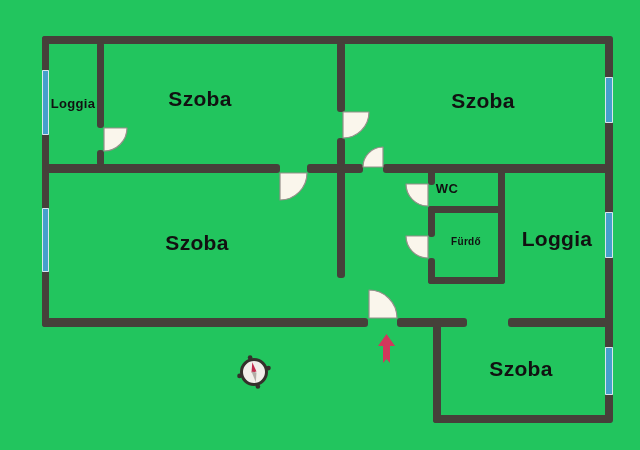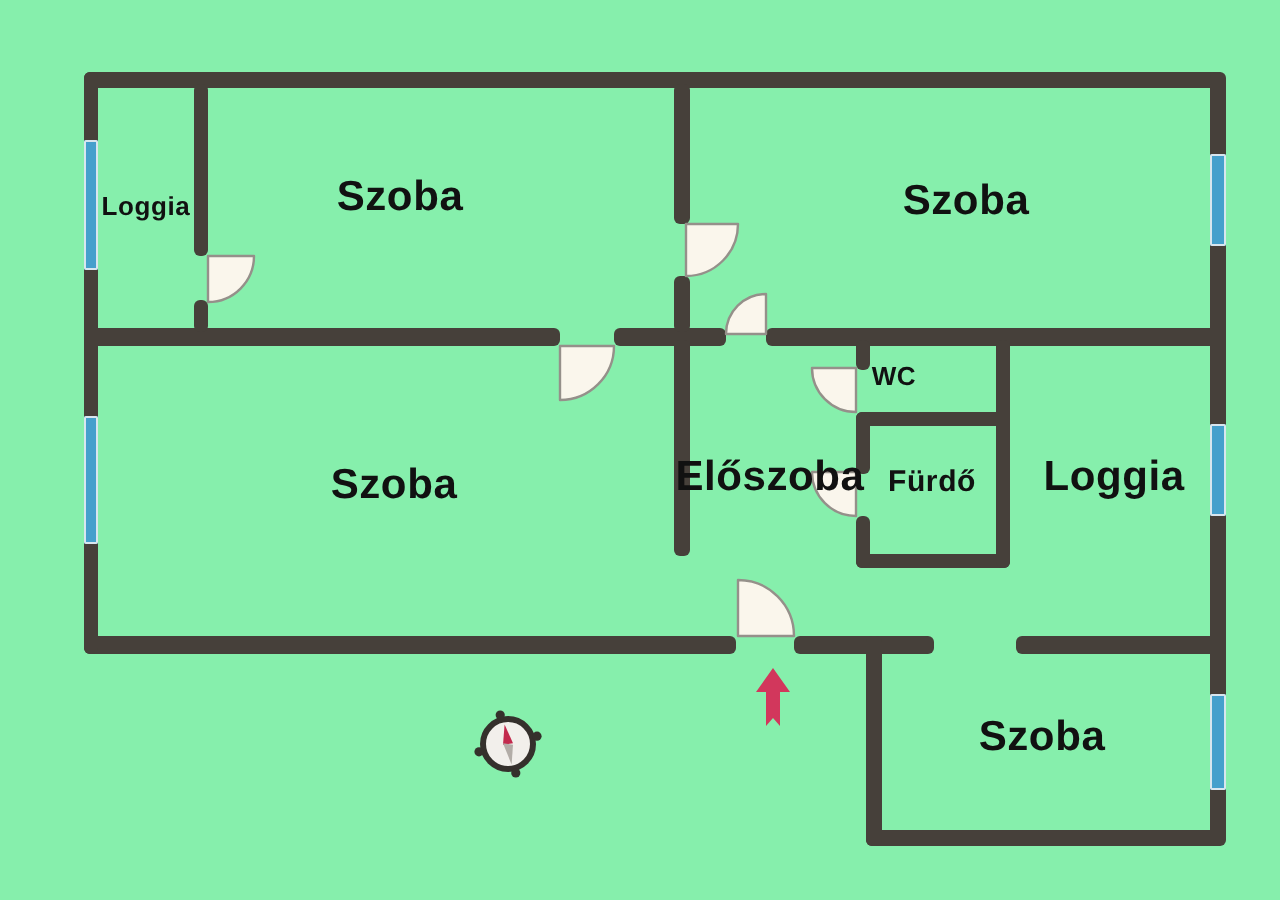--- a/index.html
+++ b/index.html
@@ -1,27 +1,27 @@
 <!DOCTYPE html>
 <html><head>
 <meta charset="utf-8">
 <style>
   html,body{margin:0;padding:0;background:#ffffff;}
   #stage{
-    position:relative;width:640px;height:450px;background:#86efac;overflow:hidden;
+    position:relative;width:640px;height:450px;background:#22c55e;overflow:hidden;
     font-family:"Liberation Sans",sans-serif;
   }
   .wall{position:absolute;background:#46403a;border-radius:3px;}
   .window{position:absolute;background:#45a0cc;border-radius:1px;box-shadow:0 0 0 1px #d8e6ee inset;}
   .room-label{
     position:absolute;transform:translate(-50%,-50%);
     font-weight:bold;color:#111111;font-size:21px;letter-spacing:.3px;white-space:nowrap;
   }
   .room-label.sm{font-size:13px;}
-  .room-label.md{font-size:15px;}
+  .room-label.md{font-size:10px;}
   .layer{position:absolute;left:0;top:0;pointer-events:none;}
 </style>
 </head>
 <body>
 
 <div id="stage">
 
   <div class="wall" style="left:42px;top:36px;width:570px;height:8px"></div>
   <div class="wall" style="left:42px;top:164px;width:238px;height:9px"></div>
   <div class="wall" style="left:307px;top:164px;width:56px;height:9px"></div>
@@ -61,21 +61,20 @@
       <path d="M428,184 L428,206 A22,22 0 0 1 406,184 Z"></path>
       <path d="M428,236 L428,258 A22,22 0 0 1 406,236 Z"></path>
       <path d="M369,318 L369,290 A28,28 0 0 1 397,318 Z"></path>
     </g>
   </svg>
 
   <div class="room-label sm" style="left:73px;top:103px">Loggia</div>
   <div class="room-label" style="left:200px;top:99px">Szoba</div>
   <div class="room-label" style="left:483px;top:101px">Szoba</div>
   <div class="room-label" style="left:197px;top:243px">Szoba</div>
-  <div class="room-label" style="left:385px;top:239px">Előszoba</div>
   <div class="room-label sm" style="left:447px;top:188px">WC</div>
   <div class="room-label md" style="left:466px;top:241px">Fürdő</div>
   <div class="room-label" style="left:557px;top:239px">Loggia</div>
   <div class="room-label" style="left:521px;top:369px">Szoba</div>
 
   <svg class="layer" style="left:374px;top:333px" width="25" height="32" viewBox="0 0 25 32">
     <polygon fill="#d2375c" points="12.5,1 4,13 9,13 9,30 12.5,26 16,30 16,13 21,13"></polygon>
   </svg>
 
   <svg class="layer" style="left:235px;top:354px" width="38" height="38" viewBox="0 0 38 38">

